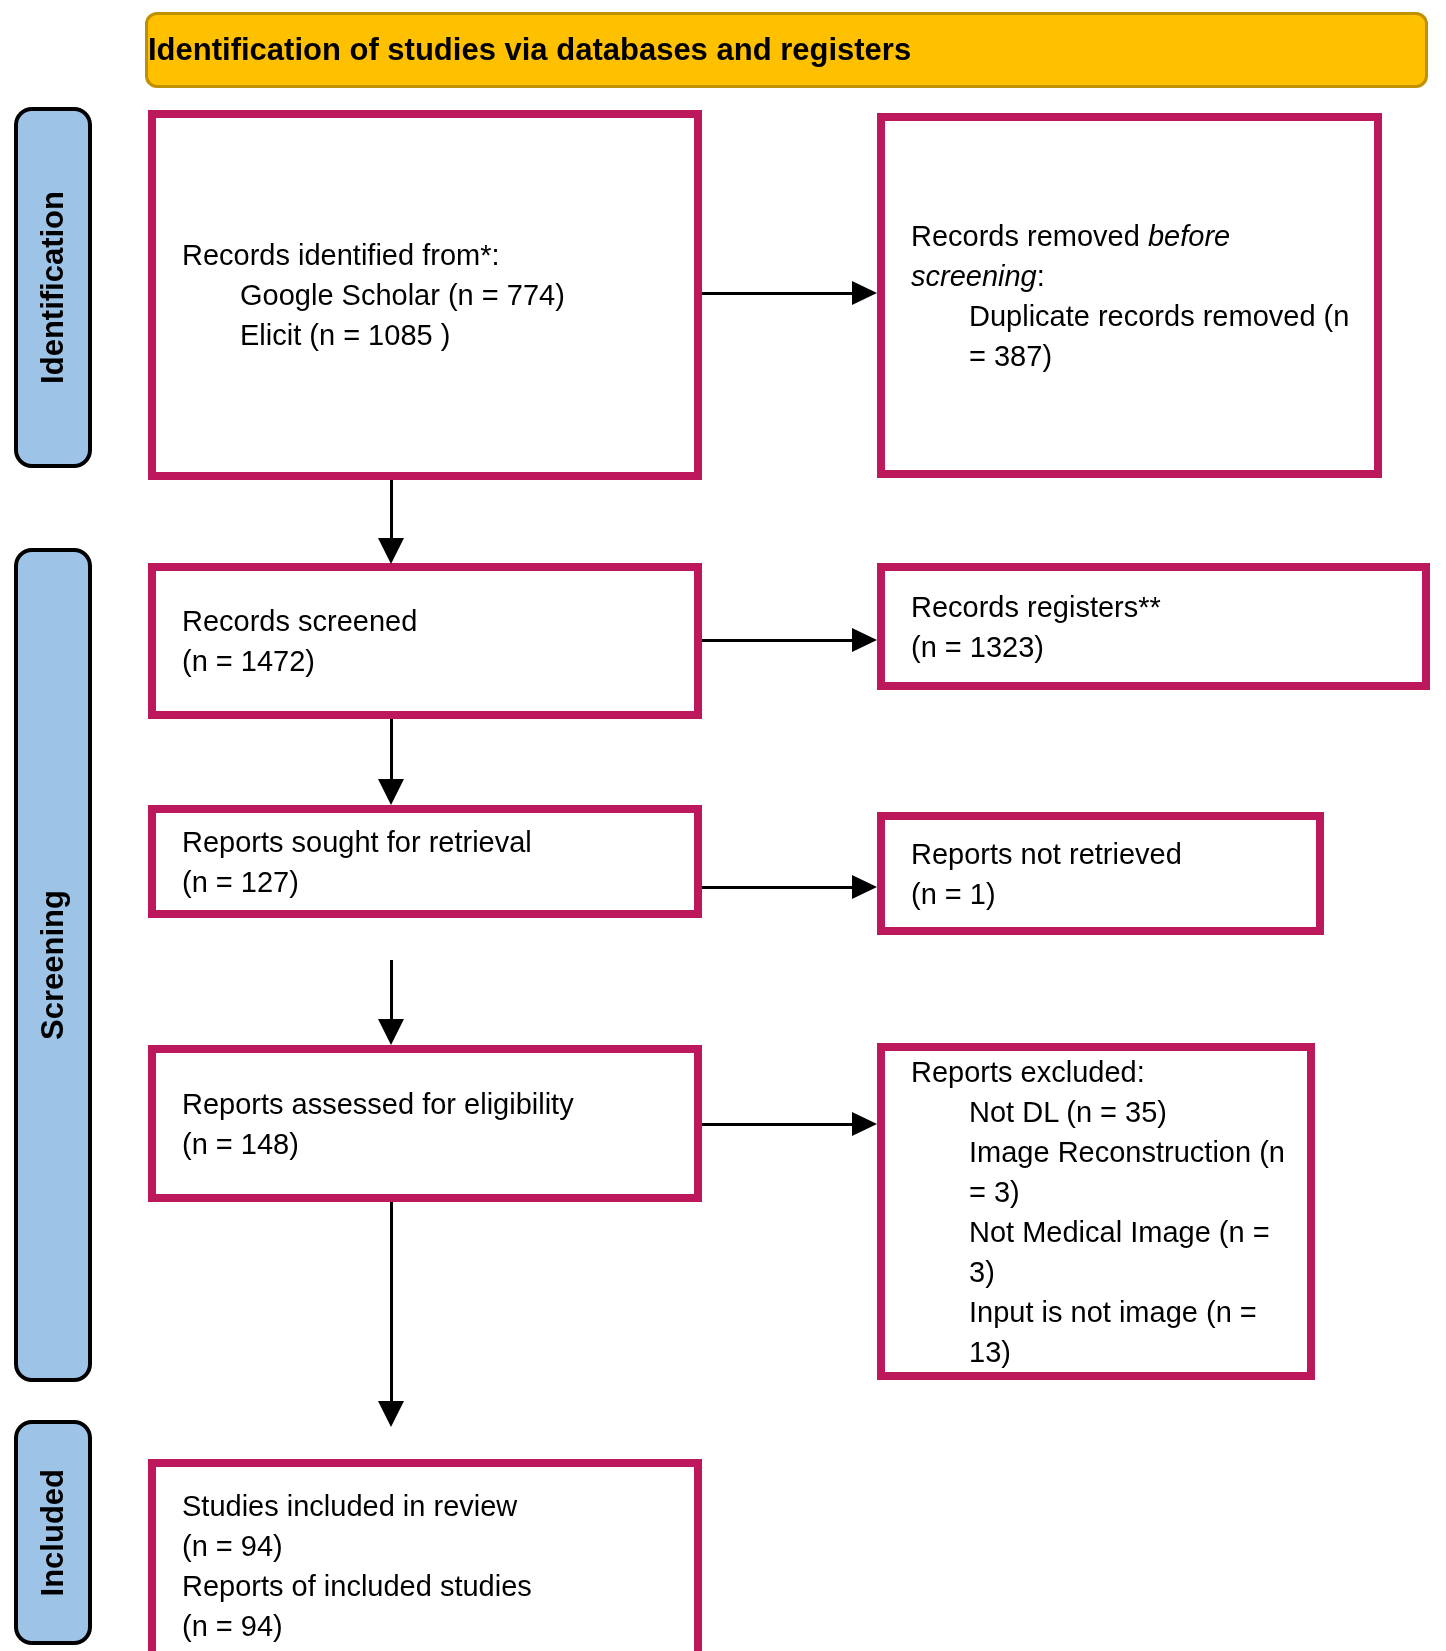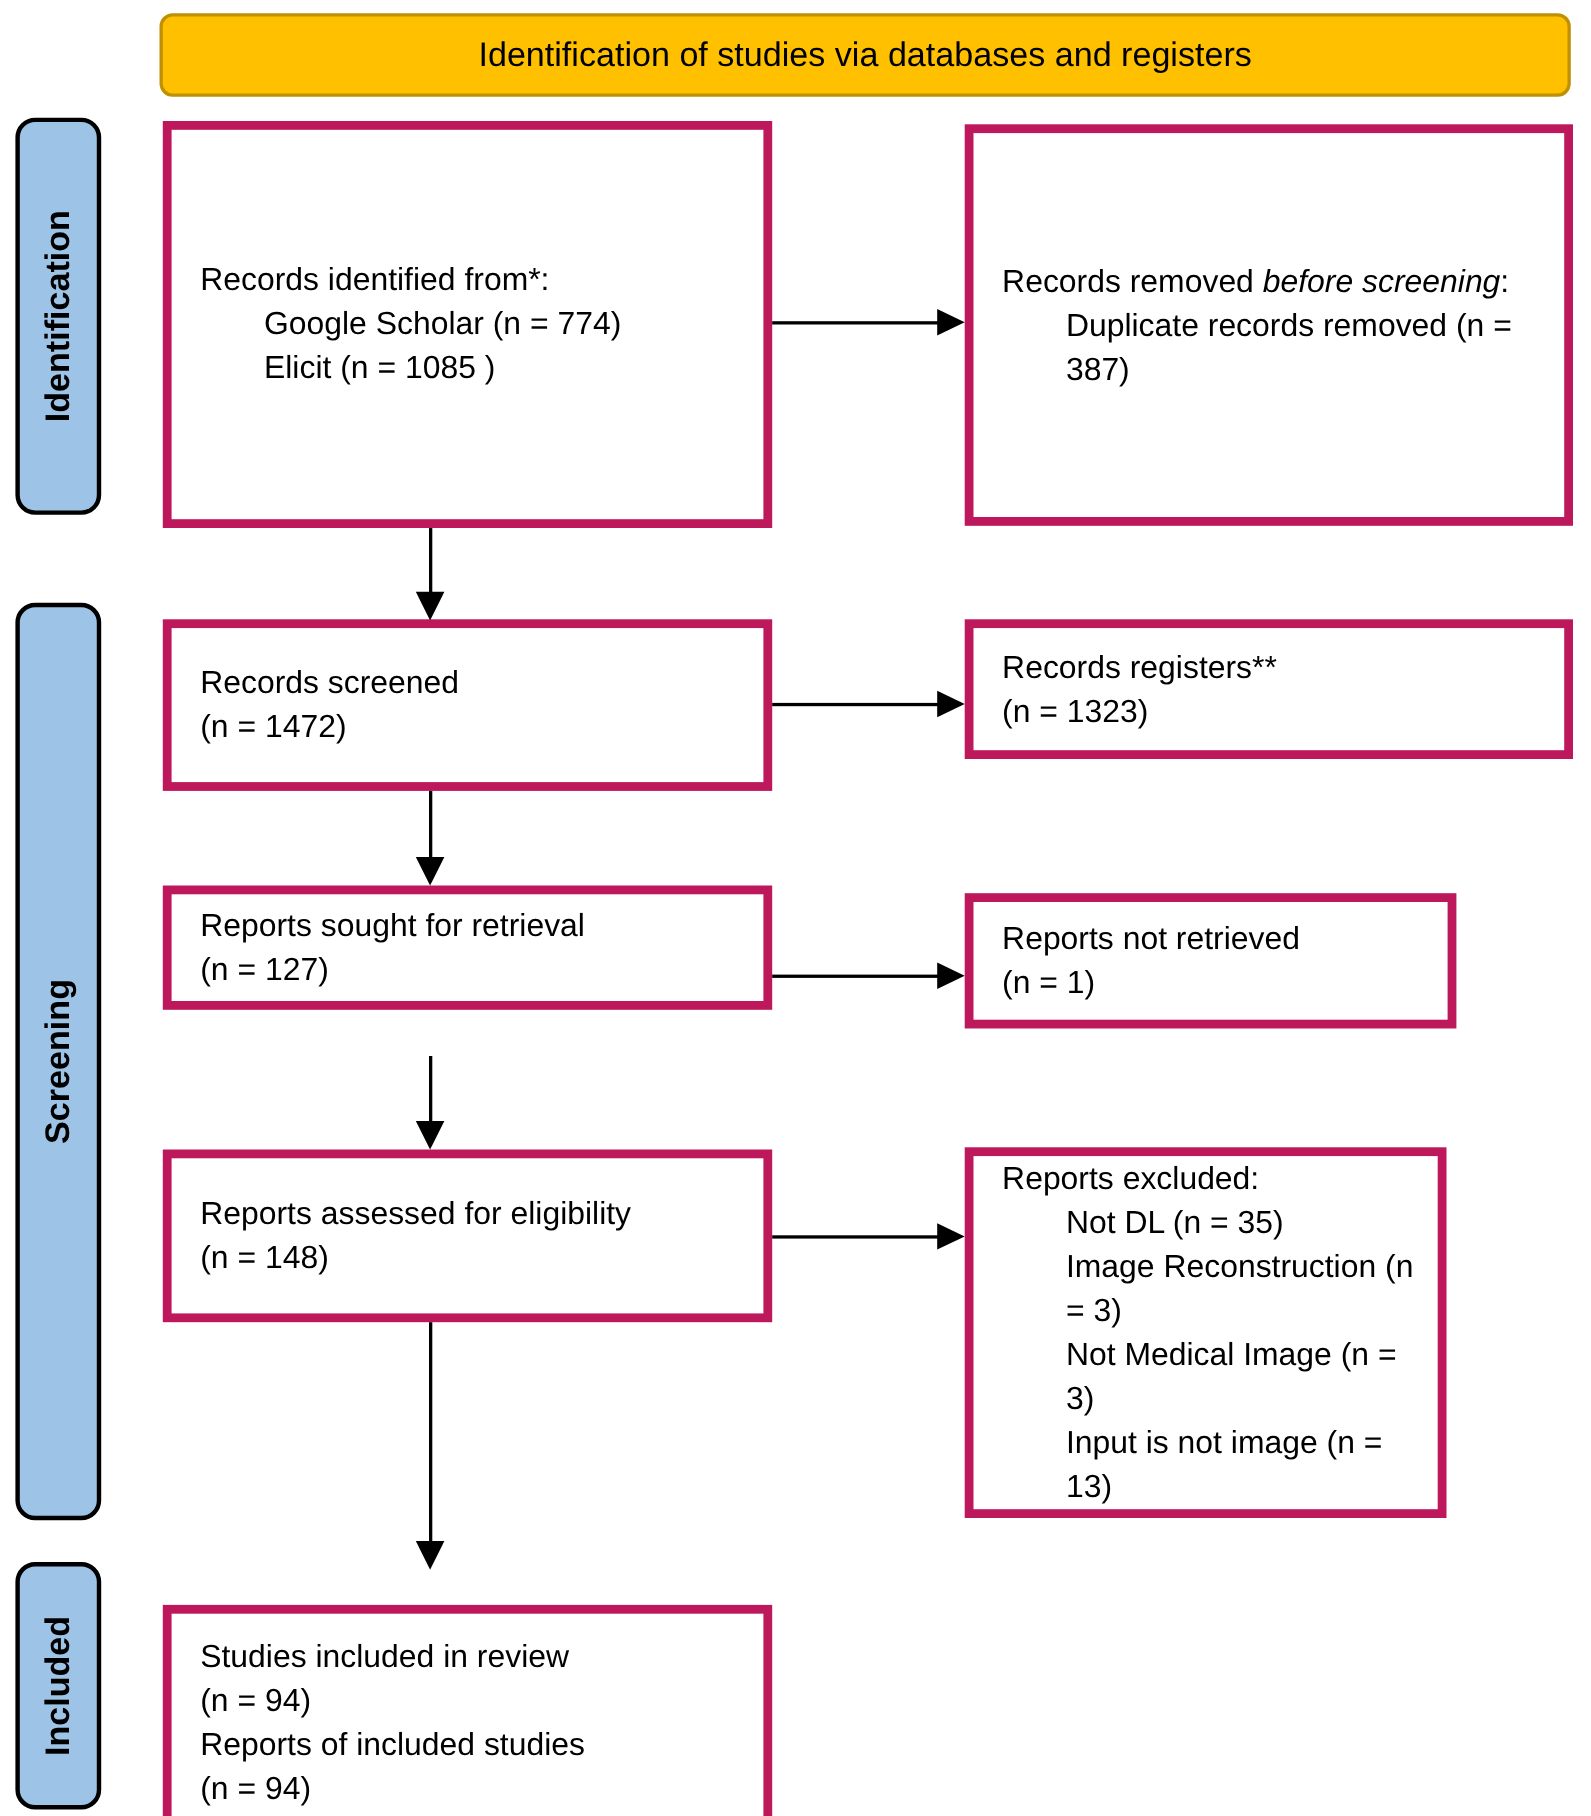--- a/index.html
+++ b/index.html
@@ -3,22 +3,22 @@
 <meta charset="utf-8">
 <style>
   html,body{margin:0;padding:0;background:#ffffff;}
   body{font-family:"Liberation Sans", sans-serif;color:#000;}
   .canvas{position:relative;width:1446px;height:1651px;background:#ffffff;overflow:hidden;}
 
   
   .banner{
     position:absolute;left:145px;top:12px;width:1283px;height:76px;
     background:#FFC000;border:3px solid #BF9000;border-radius:12px;
-    display:flex;align-items:center;justify-content:center;
-    font-size:31px;font-weight:normal;box-sizing:border-box;
+    display:flex;align-items:center;
+    font-size:31px;font-weight:bold;box-sizing:border-box;
   }
 
   
   .stage{
     position:absolute;left:14px;width:78px;background:#9DC3E6;
     border:4px solid #000;border-radius:18px;box-sizing:border-box;
     display:flex;align-items:center;justify-content:center;
   }
   .stage span{
     writing-mode:vertical-rl;transform:rotate(180deg);
@@ -63,21 +63,21 @@
   <div class="stage" style="top:1420px;height:225px;">
     <span>Included</span>
   </div>
 
   <div class="fbox" style="left:148px;top:110px;width:554px;height:370px;">
     <div>Records identified from*:</div>
     <div class="indent">Google Scholar (n = 774)</div>
     <div class="indent">Elicit (n = 1085 )</div>
   </div>
 
-  <div class="fbox" style="left:877px;top:113px;width:553px;height:365px;">
+  <div class="fbox" style="left:877px;top:113px;width:505px;height:365px;">
     <div class="wrap-narrow"><span>Records removed </span><span class="em">before screening</span><span>:</span></div>
     <div class="indent">Duplicate records removed (n = 387)</div>
   </div>
 
   <div class="fbox" style="left:148px;top:563px;width:554px;height:156px;">
     <div>Records screened</div>
     <div>(n = 1472)</div>
   </div>
 
   <div class="fbox" style="left:877px;top:563px;width:553px;height:127px;">

